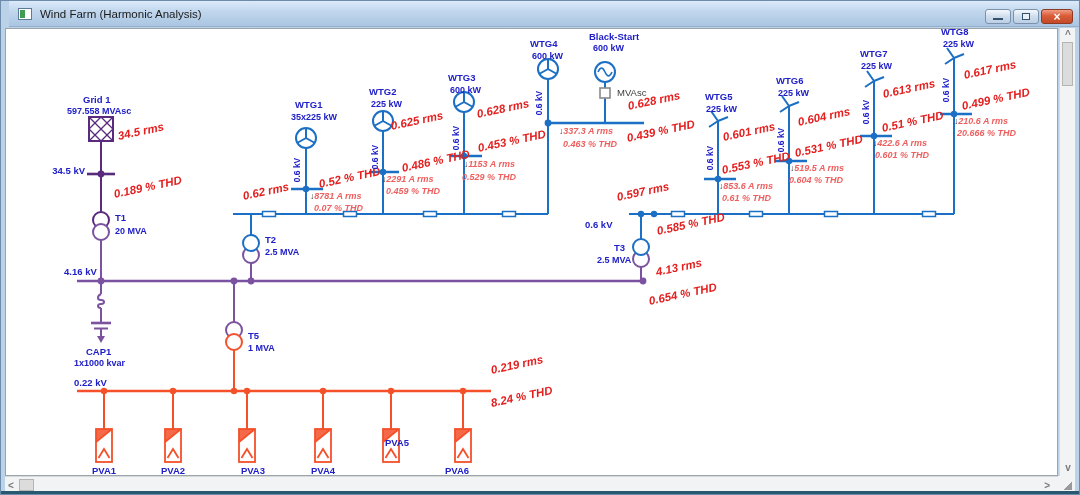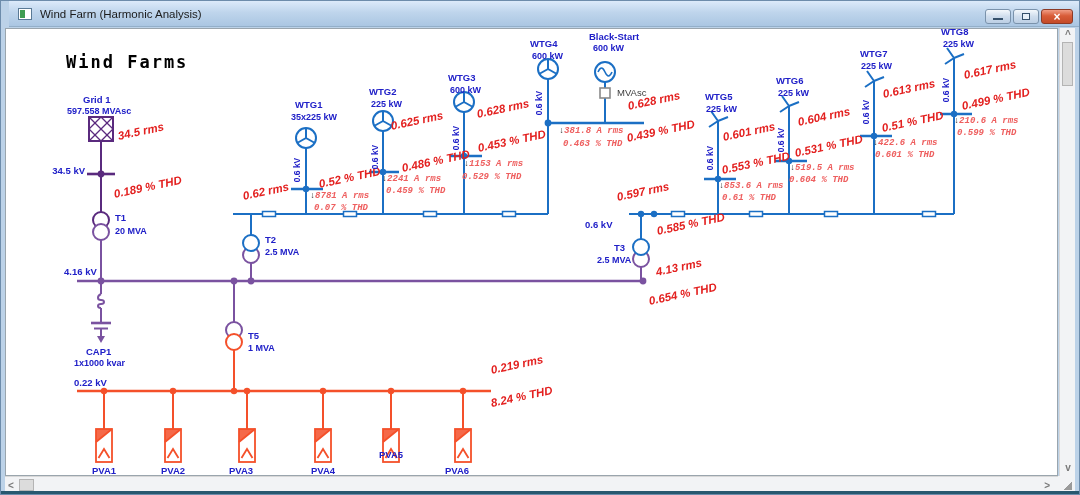--- a/index.html
+++ b/index.html
@@ -42,21 +42,21 @@
       linear-gradient(135deg, transparent 50%, #9a9a9a 50%);}
   .bottomedge{position:absolute;left:0;bottom:0;width:100%;height:3px;background:#27586f;}
 
   
   .lbl{position:absolute;white-space:nowrap;}
   .heading{font-family:"DejaVu Sans Mono", monospace;font-weight:bold;font-size:17px;letter-spacing:2px;color:#000;}
   .eq{color:var(--label-blue);font-weight:bold;font-size:9.5px;}
   .eq2{color:var(--label-blue);font-weight:bold;font-size:9px;}
   .res{color:var(--result-red);font-weight:bold;font-style:italic;font-size:11.5px;}
   .rot{transform:rotate(-12deg);transform-origin:0 50%;}
-  .cur{color:var(--current-red);font-weight:bold;font-style:italic;font-size:9px;font-family:Liberation Mono, monospace;}
+  .cur{color:var(--current-red);font-weight:bold;font-style:italic;font-size:9px;}
   .cur .arr{color:#222;font-style:normal;font-weight:bold;font-size:8.5px;}
   .vlabel{transform:translate(-50%,-50%) rotate(-90deg);color:var(--label-blue);font-weight:bold;font-size:8.5px;}
   .open-lbl{color:#3c3c3c;font-size:9.5px;}
   .ralign{text-align:right;}
   svg.oneline{position:absolute;left:0;top:0;}
 </style>
 </head>
 <body>
 
 <div class="window">
@@ -210,21 +210,20 @@
         <circle cx="653" cy="213" r="3.2"></circle>
       <circle cx="717" cy="178" r="3.2"></circle>
         <circle cx="788" cy="160" r="3.2"></circle>
         <circle cx="873" cy="135" r="3.2"></circle>
       <circle cx="953" cy="113" r="3.2"></circle>
     </g>
 
     <rect x="599" y="87" width="10" height="10" fill="#fff" stroke="#8a8a8a" stroke-width="1.6"></rect>
   </svg>
 
-  <div class="lbl heading" style="left:65px;top:51px">Wind Farms</div>
 
   <div class="lbl eq" style="left:82px;top:93px">Grid 1</div>
   <div class="lbl eq2" style="left:66px;top:105px">597.558 MVAsc</div>
   <div class="lbl eq ralign" style="left:36px;top:164px;width:48px">34.5 kV</div>
   <div class="lbl res rot" style="left:117px;top:129px">34.5 rms</div>
   <div class="lbl res rot" style="left:113px;top:187px">0.189 % THD</div>
   <div class="lbl eq" style="left:114px;top:211px">T1</div>
   <div class="lbl eq2" style="left:114px;top:225px">20 MVA</div>
   <div class="lbl eq" style="left:63px;top:265px">4.16 kV</div>
   <div class="lbl res rot" style="left:655px;top:265px">4.13 rms</div>
@@ -259,35 +258,35 @@
   <div class="lbl res rot" style="left:242px;top:189px">0.62 rms</div>
   <div class="lbl res rot" style="left:318px;top:177px">0.52 % THD</div>
   <div class="lbl cur" style="left:309px;top:190px"><span class="arr">↓</span><span>8781 A rms</span></div>
   <div class="lbl cur" style="left:313px;top:202px">0.07 % THD</div>
 
   <div class="lbl eq" style="left:368px;top:85px">WTG2</div>
   <div class="lbl eq2" style="left:370px;top:98px">225 kW</div>
   <div class="lbl vlabel" style="left:374px;top:156px">0.6 kV</div>
   <div class="lbl res rot" style="left:390px;top:119px">0.625 rms</div>
   <div class="lbl res rot" style="left:401px;top:161px">0.486 % THD</div>
-  <div class="lbl cur" style="left:381px;top:173px"><span class="arr">↓</span><span>2241 A rms</span></div>
+  <div class="lbl cur" style="left:381px;top:173px"><span class="arr">↓</span><span>2291 A rms</span></div>
   <div class="lbl cur" style="left:385px;top:185px">0.459 % THD</div>
 
   <div class="lbl eq" style="left:447px;top:71px">WTG3</div>
   <div class="lbl eq2" style="left:449px;top:84px">600 kW</div>
   <div class="lbl vlabel" style="left:455px;top:137px">0.6 kV</div>
   <div class="lbl res rot" style="left:476px;top:107px">0.628 rms</div>
   <div class="lbl res rot" style="left:477px;top:141px">0.453 % THD</div>
   <div class="lbl cur" style="left:463px;top:158px"><span class="arr">↓</span><span>1153 A rms</span></div>
   <div class="lbl cur" style="left:461px;top:171px">0.529 % THD</div>
 
   <div class="lbl eq" style="left:529px;top:37px">WTG4</div>
   <div class="lbl eq2" style="left:531px;top:50px">600 kW</div>
   <div class="lbl vlabel" style="left:538px;top:102px">0.6 kV</div>
-  <div class="lbl cur" style="left:558px;top:125px"><span class="arr">↓</span><span>381.8 A rms</span></div>
+  <div class="lbl cur" style="left:558px;top:125px"><span class="arr">↓</span><span>337.3 A rms</span></div>
   <div class="lbl cur" style="left:562px;top:138px">0.463 % THD</div>
 
   <div class="lbl eq" style="left:704px;top:90px">WTG5</div>
   <div class="lbl eq2" style="left:705px;top:103px">225 kW</div>
   <div class="lbl vlabel" style="left:709px;top:157px">0.6 kV</div>
   <div class="lbl res rot" style="left:722px;top:130px">0.601 rms</div>
   <div class="lbl res rot" style="left:721px;top:163px">0.553 % THD</div>
   <div class="lbl cur" style="left:718px;top:180px"><span class="arr">↓</span><span>853.6 A rms</span></div>
   <div class="lbl cur" style="left:721px;top:192px">0.61 % THD</div>
 
@@ -306,27 +305,27 @@
   <div class="lbl res rot" style="left:881px;top:121px">0.51 % THD</div>
   <div class="lbl cur" style="left:872px;top:137px"><span class="arr">↓</span><span>422.6 A rms</span></div>
   <div class="lbl cur" style="left:874px;top:149px">0.601 % THD</div>
 
   <div class="lbl eq" style="left:940px;top:25px">WTG8</div>
   <div class="lbl eq2" style="left:942px;top:38px">225 kW</div>
   <div class="lbl vlabel" style="left:945px;top:89px">0.6 kV</div>
   <div class="lbl res rot" style="left:963px;top:68px">0.617 rms</div>
   <div class="lbl res rot" style="left:961px;top:99px">0.499 % THD</div>
   <div class="lbl cur" style="left:953px;top:115px"><span class="arr">↓</span><span>210.6 A rms</span></div>
-  <div class="lbl cur" style="left:956px;top:127px">0.599 % THD</div>
+  <div class="lbl cur" style="left:956px;top:127px">20.666 % THD</div>
 
   <div class="lbl eq" style="left:85px;top:464px;width:36px;text-align:center">PVA1</div>
   <div class="lbl eq" style="left:154px;top:464px;width:36px;text-align:center">PVA2</div>
-  <div class="lbl eq" style="left:228px;top:464px;width:36px;text-align:left">PVA3</div>
+  <div class="lbl eq" style="left:228px;top:464px;width:36px;text-align:right">PVA3</div>
   <div class="lbl eq" style="left:304px;top:464px;width:36px;text-align:center">PVA4</div>
-  <div class="lbl eq" style="left:372px;top:448px;width:36px;text-align:center">PVA5</div>
+  <div class="lbl eq" style="left:372px;top:436px;width:36px;text-align:right">PVA5</div>
   <div class="lbl eq" style="left:444px;top:464px;width:36px;text-align:left">PVA6</div>
 
   <div class="vscroll">
     <div class="sarrow" style="left:3px;top:2px;width:10px">^</div>
     <div class="vthumb"></div>
     <div class="sarrow" style="left:3px;bottom:3px;width:10px">v</div>
   </div>
   <div class="hscroll">
     <div class="sarrow" style="left:3px;top:4px">&lt;</div>
     <div class="hthumb"></div>

